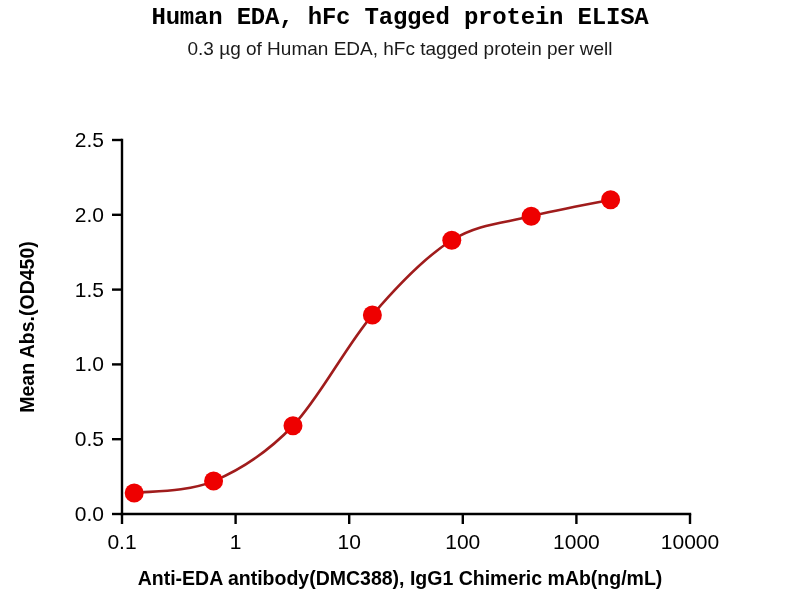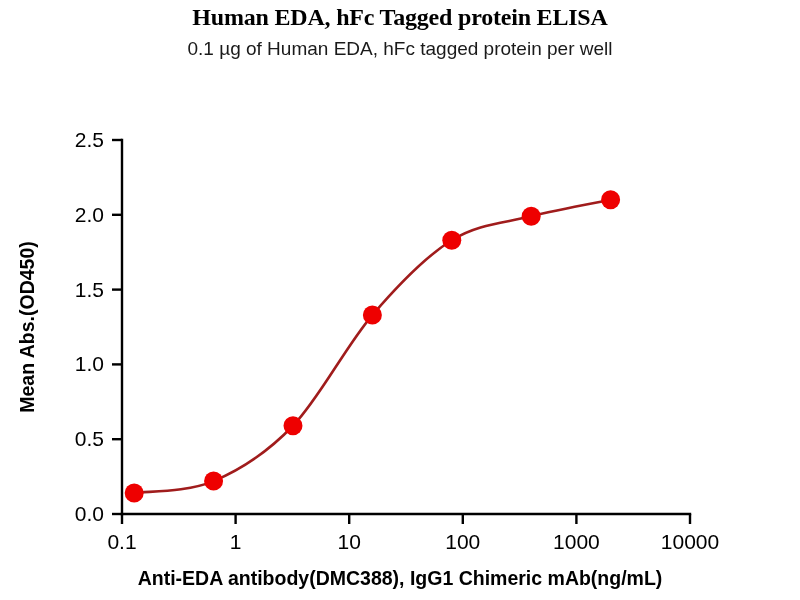--- a/index.html
+++ b/index.html
@@ -26,21 +26,21 @@
     width: 800px;
     text-align: center;
   }
   .chart-title {
     font-size: 24px;
     font-weight: bold;
     color: #000000;
     letter-spacing: -0.2px;
     margin-top: 4px;
     line-height: 1.15;
-    font-family: Liberation Serif, serif;
+    font-family: Liberation Mono, monospace;
   }
   .chart-subtitle {
     font-size: 19px;
     font-weight: normal;
     color: #1a1a1a;
     margin-top: 6px;
     line-height: 1.15;
     font-family: "Liberation Sans", sans-serif;
   }
   svg.plot {
@@ -79,21 +79,21 @@
     stroke: none;
   }
 </style>
 </head>
 <body>
 
 <div id="figure">
 
   <div class="title-block">
     <div class="chart-title">Human EDA, hFc Tagged protein ELISA</div>
-    <div class="chart-subtitle">0.1 µg of Human EDA, hFc tagged protein per well</div>
+    <div class="chart-subtitle">0.3 µg of Human EDA, hFc tagged protein per well</div>
   </div>
 
   <svg class="plot" width="800" height="600">
     <g id="axes-group">
         <path d="M 122 140 L 122 514" class="axis-line"></path>
         <path d="M 122 514 L 690 514" class="axis-line"></path>
       </g>
     <g id="xticks-group">
         <line x1="122" y1="514" x2="122" y2="524" class="tick-line"></line>
         <text x="122" y="549" text-anchor="middle" class="tick-label">0.1</text>

